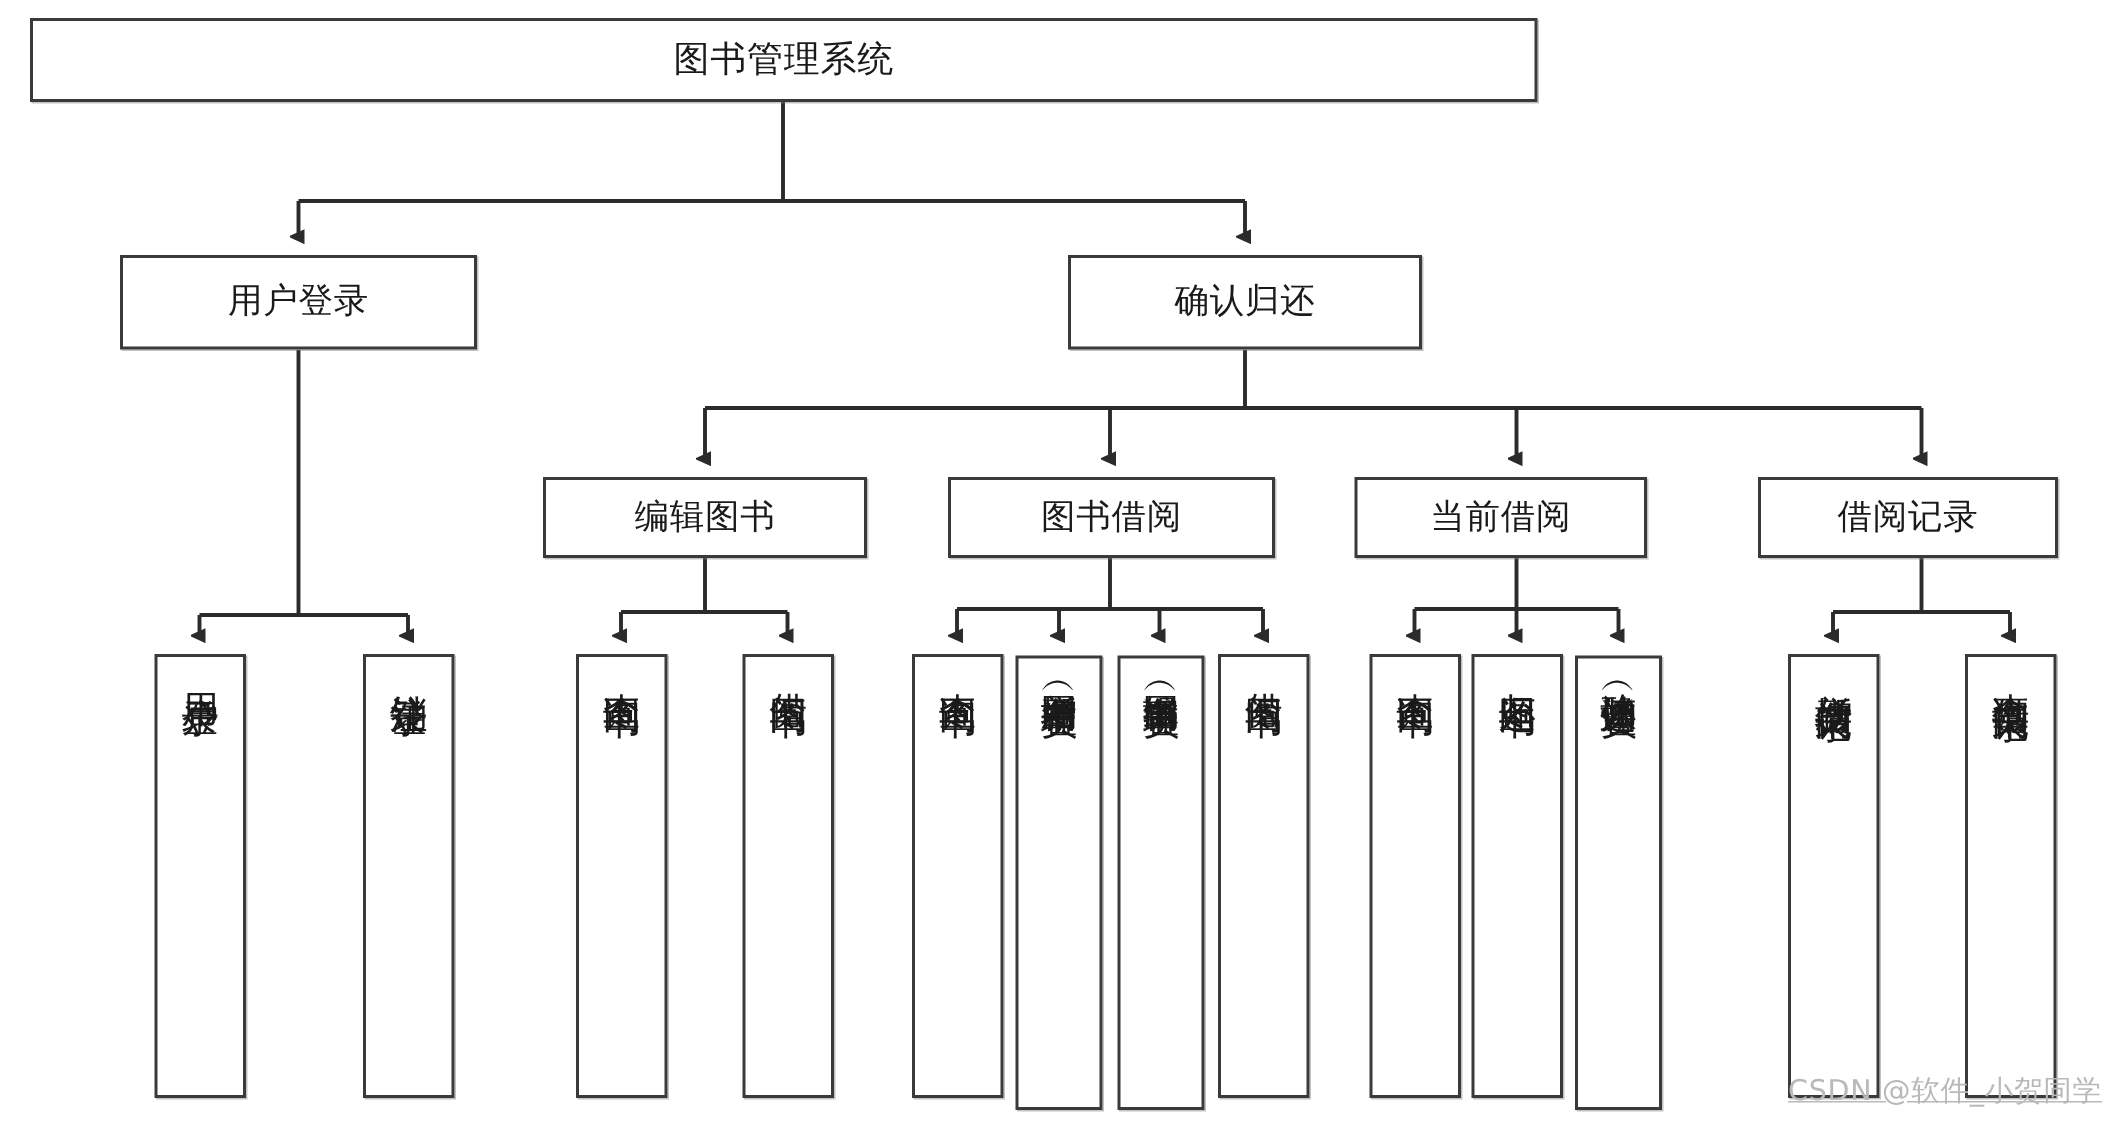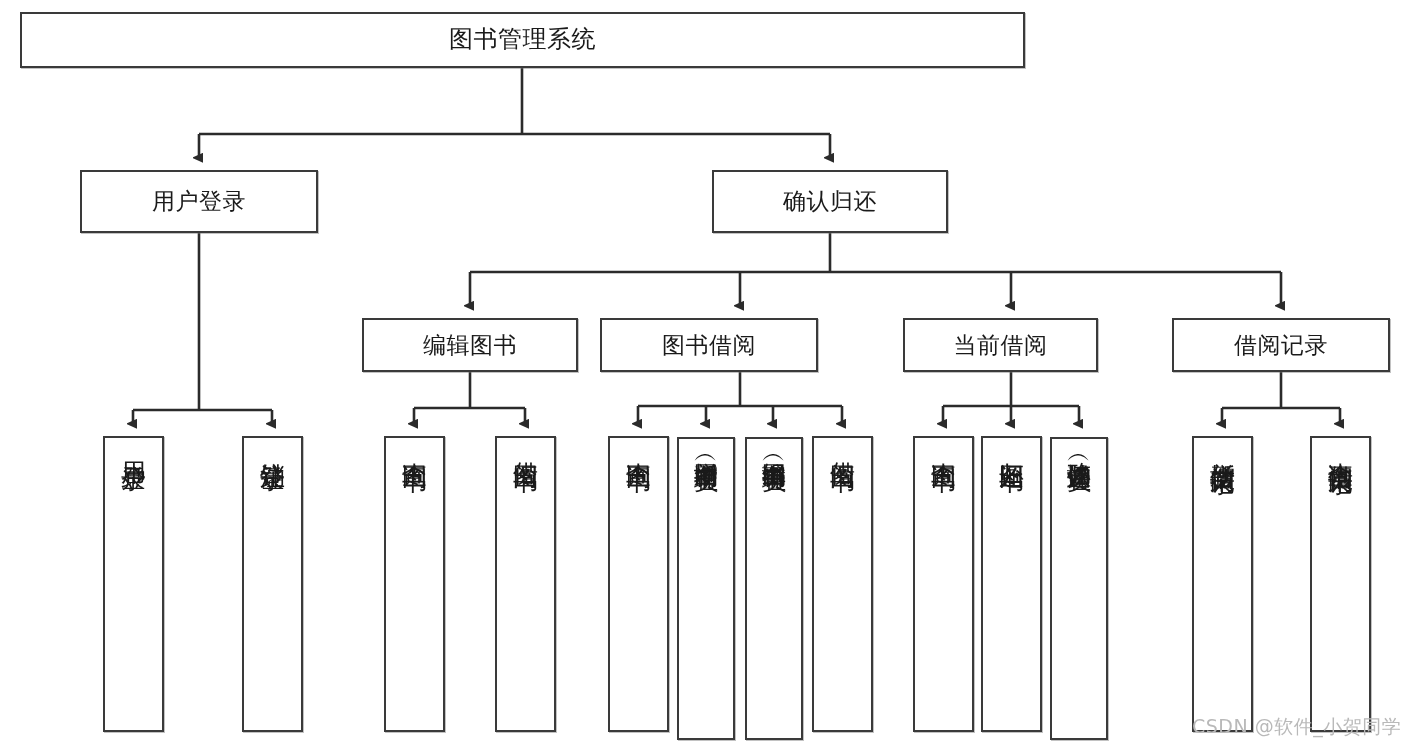--- a/index.html
+++ b/index.html
@@ -140,27 +140,27 @@
   <div class="node horiz" style="left:80px; top:170px; width:238px; height:63px;">
     <span class="lbl">用户登录</span>
   </div>
   <div class="node horiz" style="left:712px; top:170px; width:236px; height:63px;">
     <span class="lbl">确认归还</span>
   </div>
 
   <div class="node horiz" style="left:362px; top:318px; width:216px; height:54px;">
     <span class="lbl">编辑图书</span>
   </div>
-  <div class="node horiz" style="left:600px; top:318px; width:218px; height:54px;">
+  <div class="node horiz" style="left:632px; top:318px; width:218px; height:54px;">
     <span class="lbl">图书借阅</span>
   </div>
   <div class="node horiz" style="left:903px; top:318px; width:195px; height:54px;">
     <span class="lbl">当前借阅</span>
   </div>
-  <div class="node horiz" style="left:1172px; top:318px; width:218px; height:54px;">
+  <div class="node horiz" style="left:1172px; top:318px; width:200px; height:54px;">
     <span class="lbl">借阅记录</span>
   </div>
 
   <div class="node vert" style="left:103px; top:436px; width:61px; height:296px;">
     <span class="lbl">用户登录</span>
   </div>
   <div class="node vert" style="left:242px; top:436px; width:61px; height:296px;">
     <span class="lbl">注销登录</span>
   </div>
 
@@ -194,15 +194,15 @@
     <span class="lbl">确认归还（管理员）</span>
   </div>
 
   <div class="node vert" style="left:1192px; top:436px; width:61px; height:296px;">
     <span class="lbl">新增借阅记录</span>
   </div>
   <div class="node vert" style="left:1310px; top:436px; width:61px; height:296px;">
     <span class="lbl">查询借阅记录</span>
   </div>
 
-  <div class="watermark" style="left:1192px; top:714px;">CSDN @软件_小贺同学</div>
+  <div class="watermark" style="left:1192px; top:714px;text-decoration:underline;">CSDN @软件_小贺同学</div>
 
 </div>
 
 </body></html>

